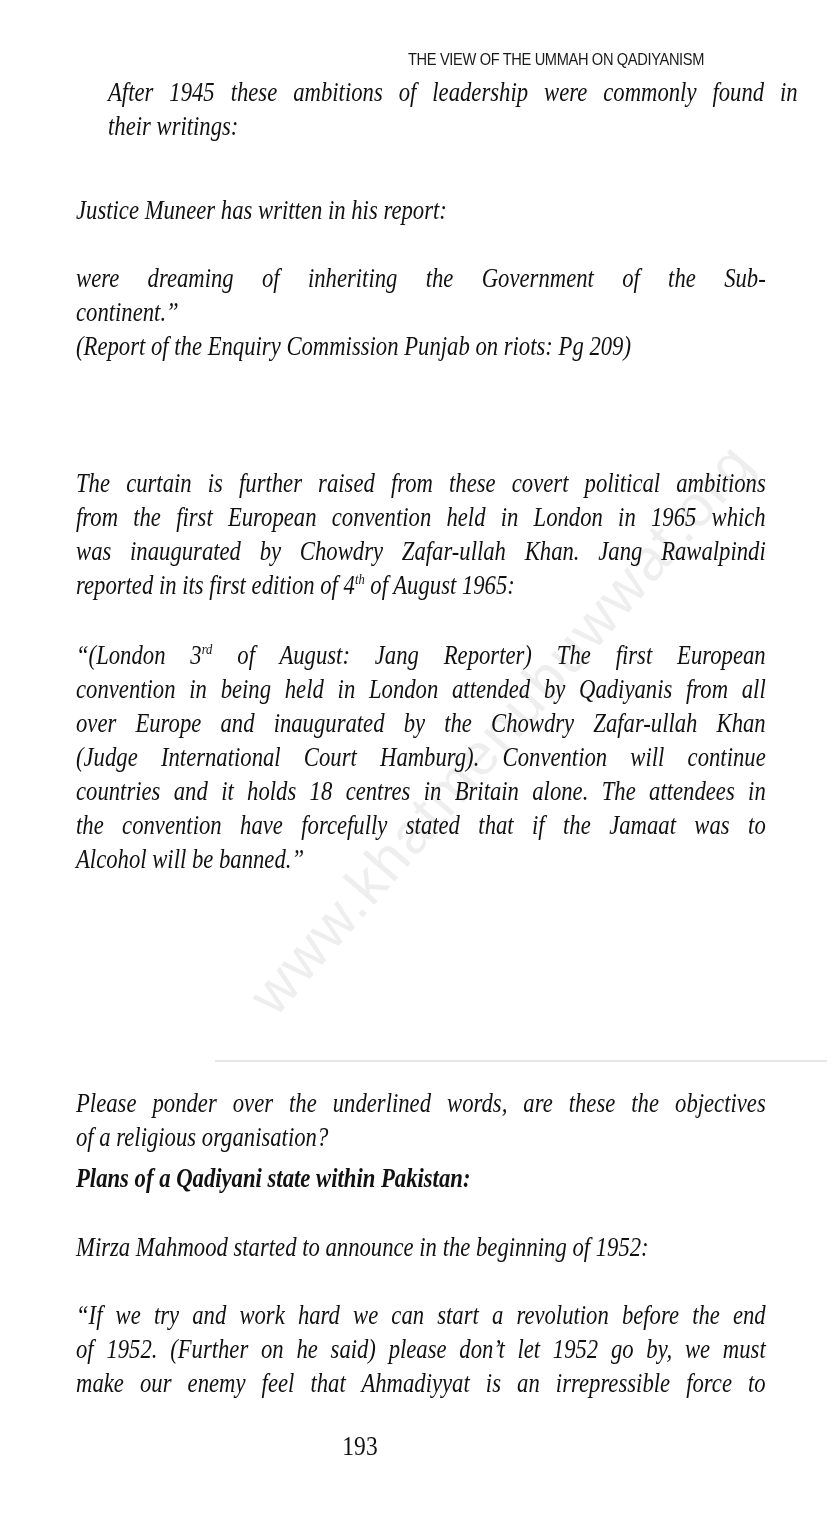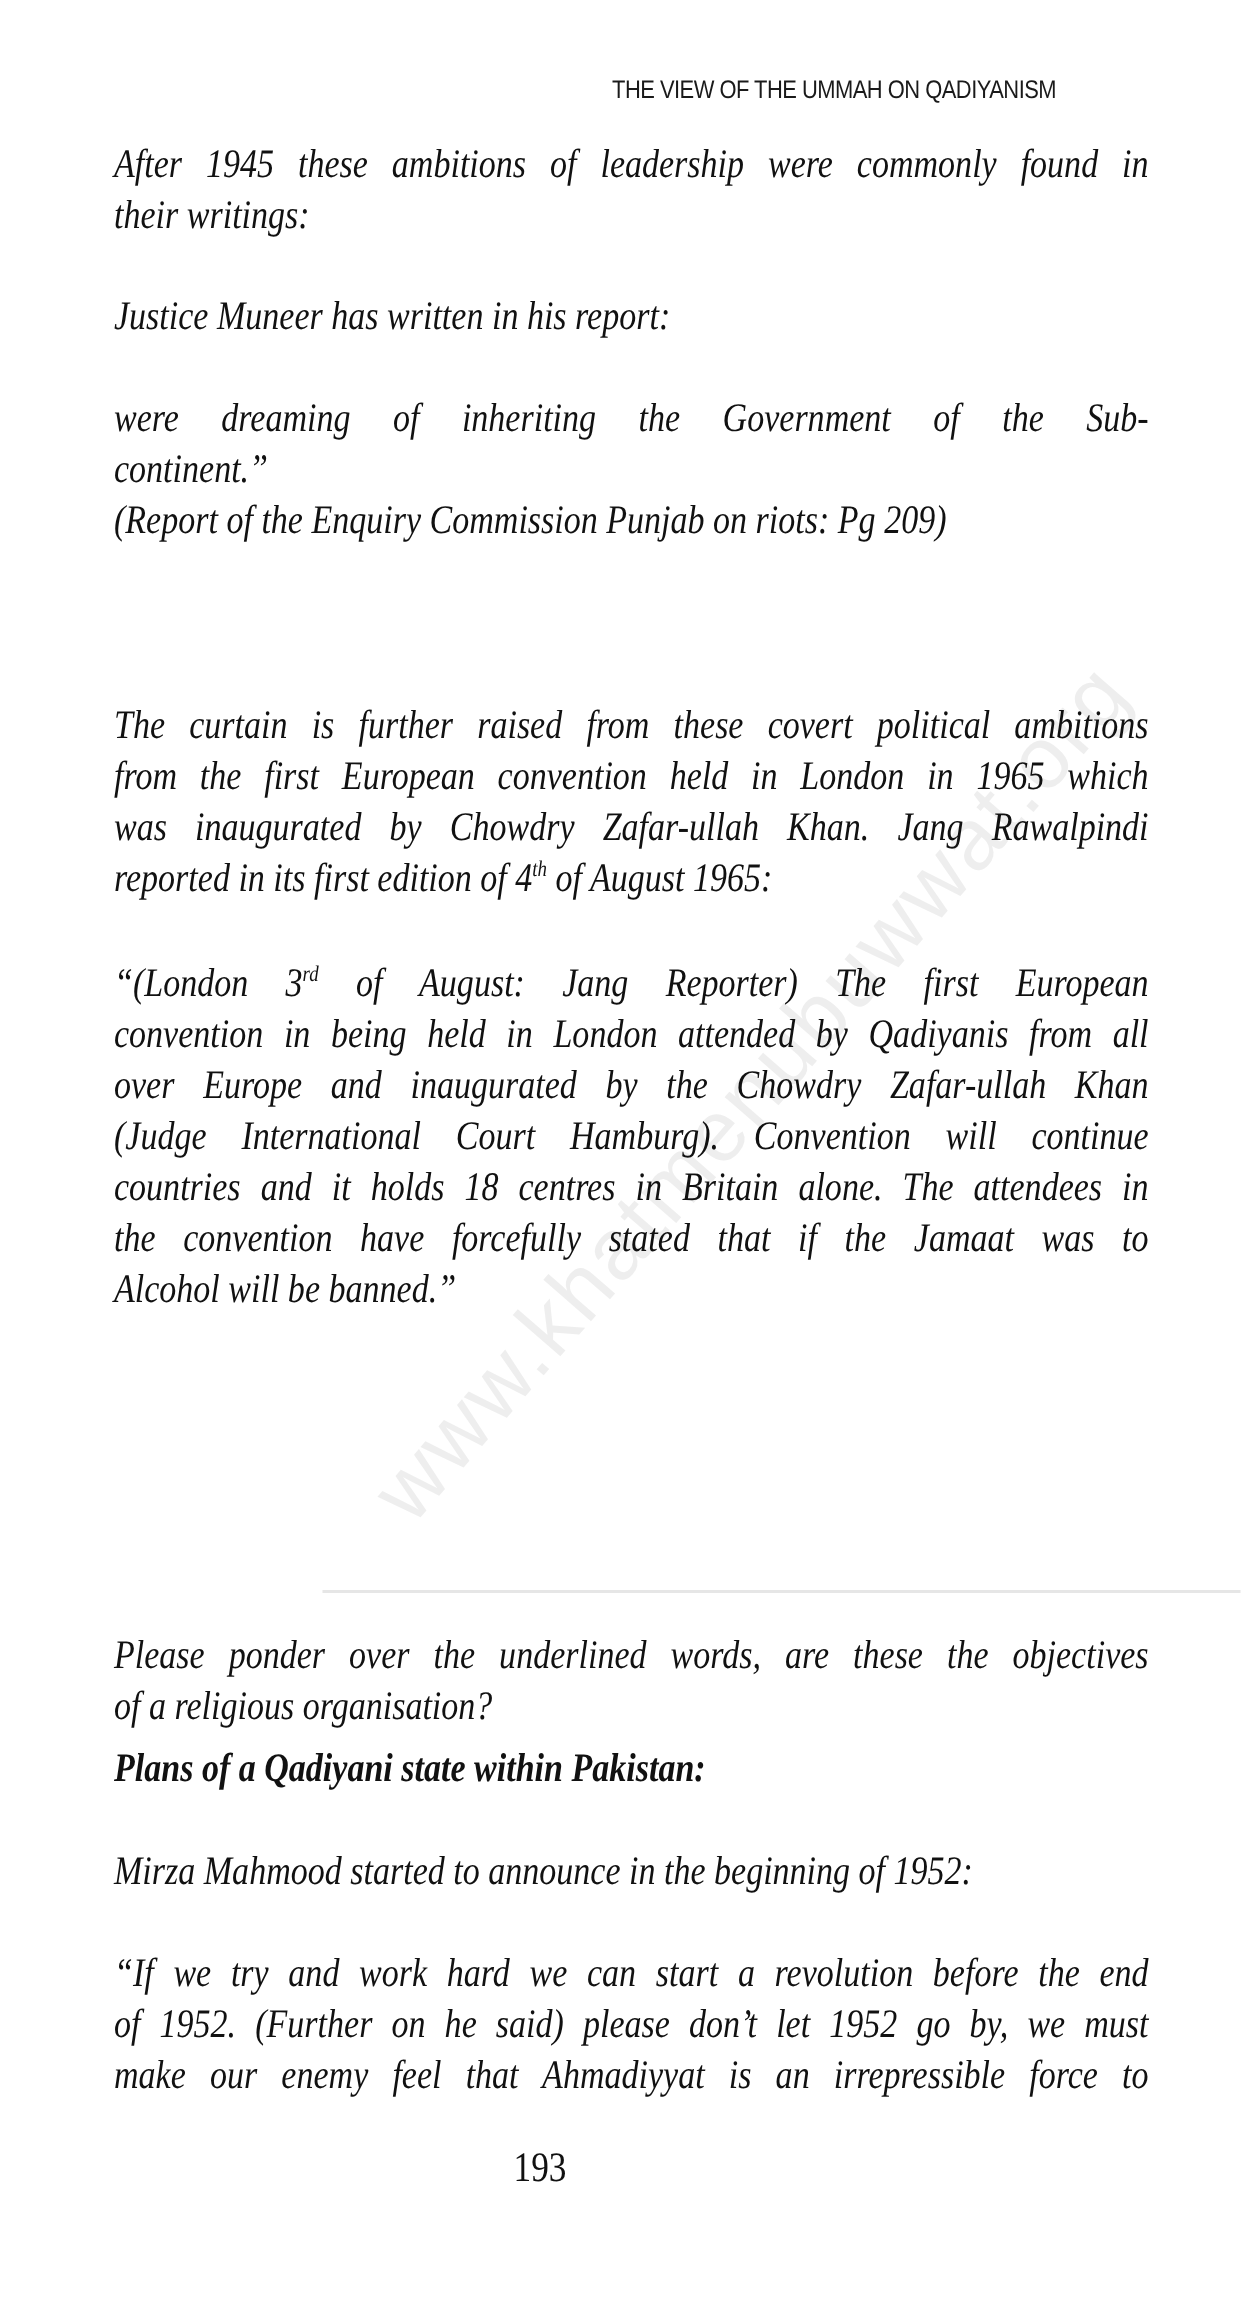--- a/index.html
+++ b/index.html
@@ -101,21 +101,21 @@
       background: #e6e6e6;
     }
   </style>
 </head>
 <body>
 
 <div class="watermark">www.khatmenubuwwat.org</div>
 
 <div class="running-header">THE VIEW OF THE UMMAH ON QADIYANISM</div>
 
-<div class="text-block" style="top:92px;">
+<div class="text-block" style="top:75px;margin-left:32px;">
   <div class="line justify"><span class="inner">After 1945 these ambitions of leadership were commonly found in</span></div>
   <div class="line"><span class="inner">their writings:</span></div>
 </div>
 
 <div class="text-block" style="top:193px;">
   <div class="line"><span class="inner">Justice Muneer has written in his report:</span></div>
 </div>
 
 <div class="text-block" style="top:261px;">
   <div class="line justify"><span class="inner">were dreaming of inheriting the Government of the Sub-</span></div>

